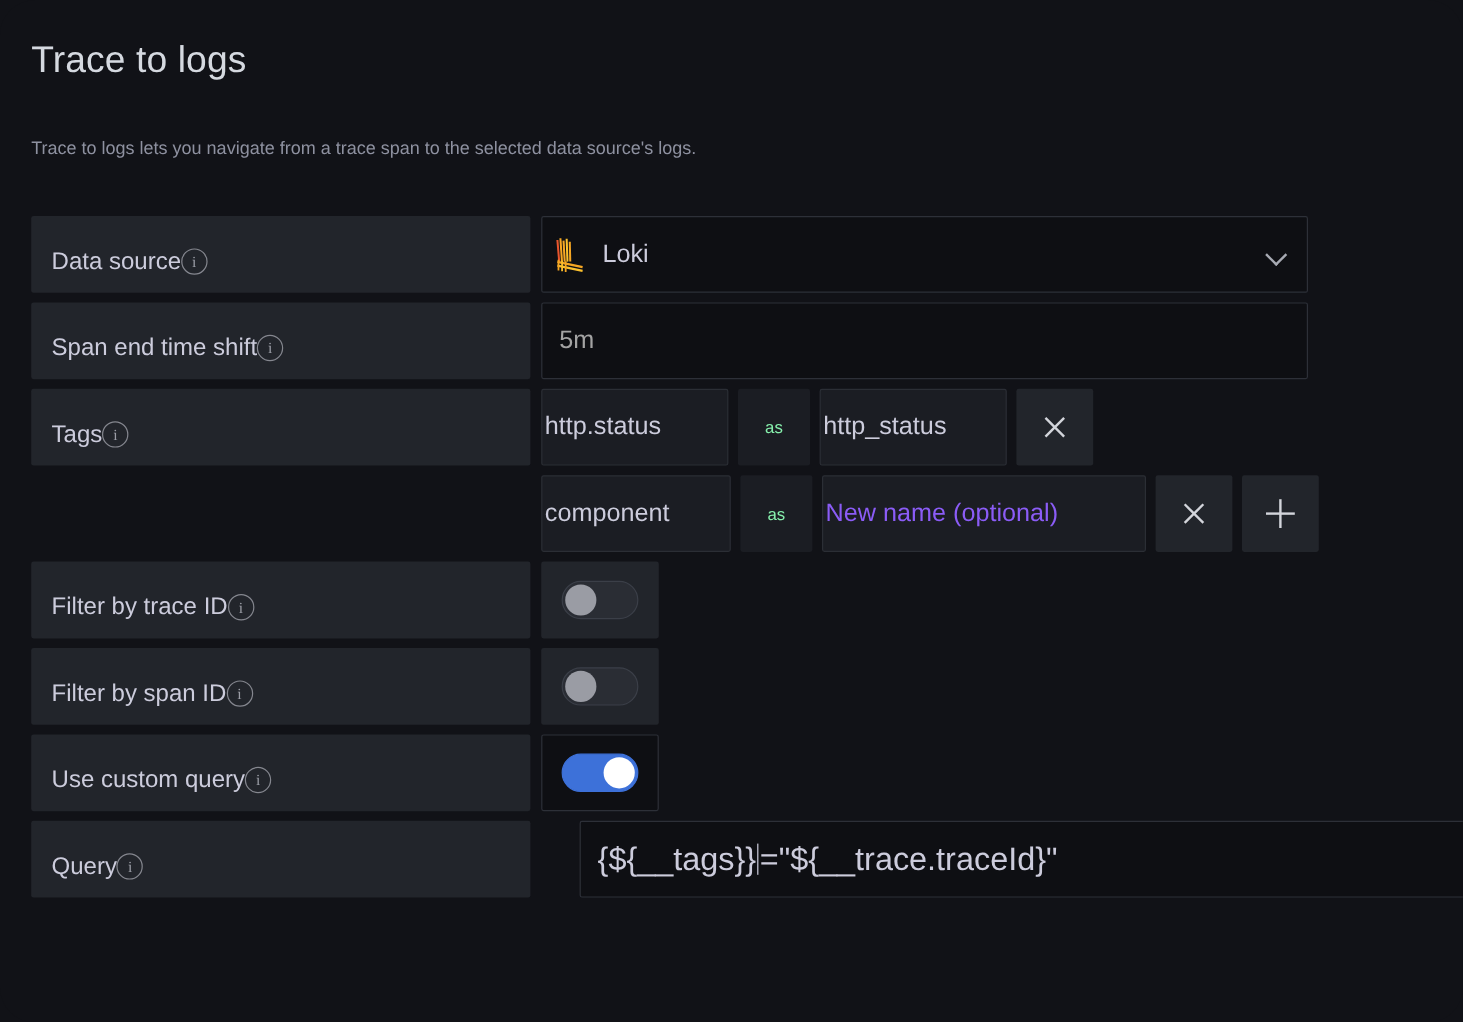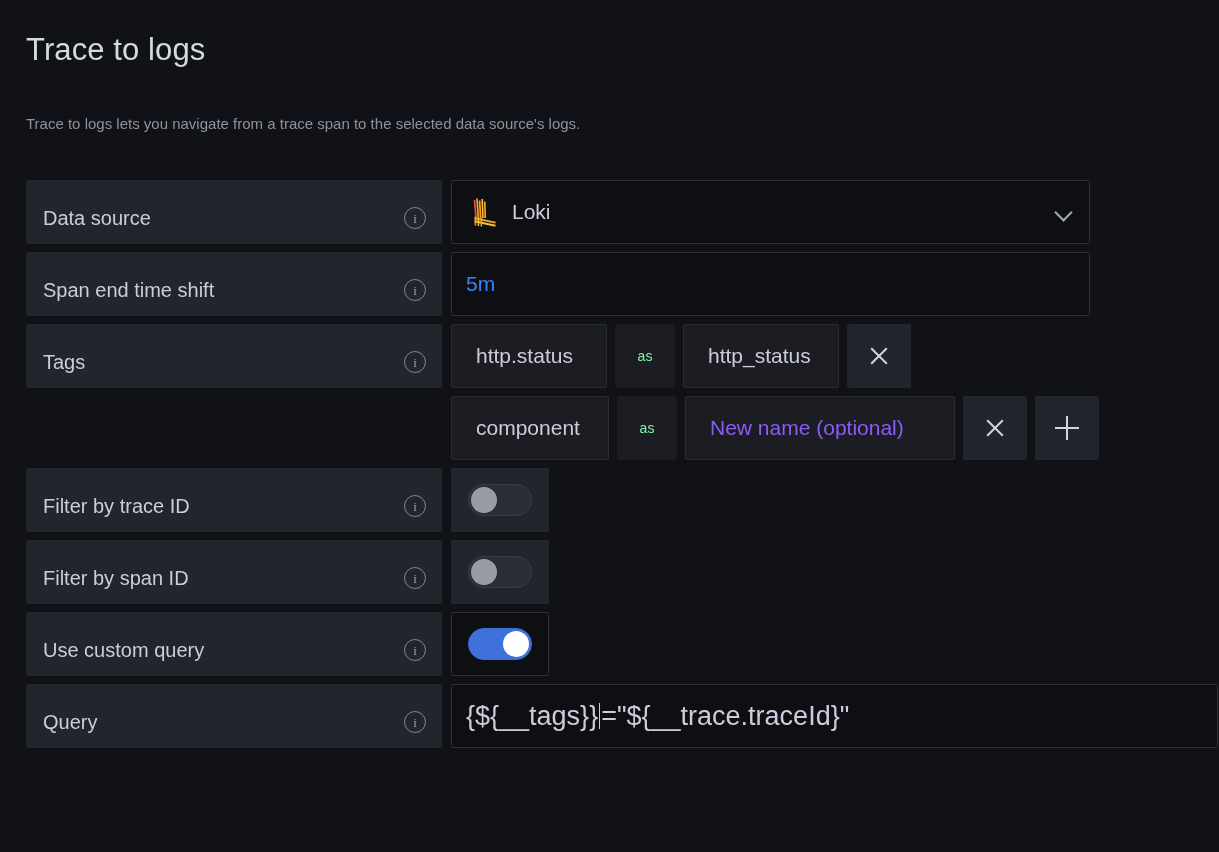--- a/index.html
+++ b/index.html
@@ -54,31 +54,31 @@
     position: absolute;
     left: 26px;
     top: 180px;
     width: 1180px;
   }
   .row {
     display: flex;
     align-items: flex-start;
     margin-bottom: 8px;
   }
-  .row:last-child { margin-bottom: 0; }
+  .row:last-child { margin-bottom: 0; gap: 32px; }
 
   .label-cell {
     width: 416px;
     min-width: 416px;
     height: 64px;
     background: #22252b;
     border-radius: 2px;
     display: flex;
     align-items: center;
-    justify-content: space-between;
+    justify-content: flex-start;
     padding: 12px 16px 0 17px;
     box-sizing: border-box;
   }
   .label-cell.blank {
     background: transparent;
   }
   .label-text {
     font-size: 20px;
     color: #ccccdc;
     white-space: nowrap;
@@ -116,36 +116,36 @@
   .input {
     height: 64px;
     background: #0e0f13;
     border: 1px solid #2d3038;
     border-radius: 2px;
     box-sizing: border-box;
     display: flex;
     align-items: center;
     padding: 0 14px;
     font-size: 21px;
-    color: #3b82f6;
+    color: #a3a3a3;
     cursor: text;
   }
   .input.wide { width: 639px; }
   .input.placeholder { color: #70737e; }
 
   .select {
     width: 639px;
     height: 64px;
     background: #0e0f13;
     border: 1px solid #2d3038;
     border-radius: 2px;
     box-sizing: border-box;
     display: flex;
     align-items: center;
-    padding: 0 12px 0 16px;
+    padding: 0 12px 0 6px;
     cursor: pointer;
   }
   .select .ds-name {
     font-size: 21px;
     color: #ccccdc;
     margin-left: 14px;
     flex: 1;
   }
   .chevron {
     width: 18px;
@@ -177,21 +177,21 @@
   .tag-row { display: flex; align-items: center; }
 
   .tag-input {
     height: 64px;
     background: #1b1d23;
     border: 1px solid #2b2e35;
     border-radius: 2px;
     box-sizing: border-box;
     display: flex;
     align-items: center;
-    padding: 0 24px;
+    padding: 0 2px;
     font-size: 21px;
     color: #ccccdc;
     cursor: text;
   }
   .tag-input.ph { color: #8b5cf6; }
   .tag-key-1 { width: 156px; }
   .tag-val-1 { width: 156px; }
   .tag-key-2 { width: 158px; }
   .tag-val-2 { width: 270px; }
 

